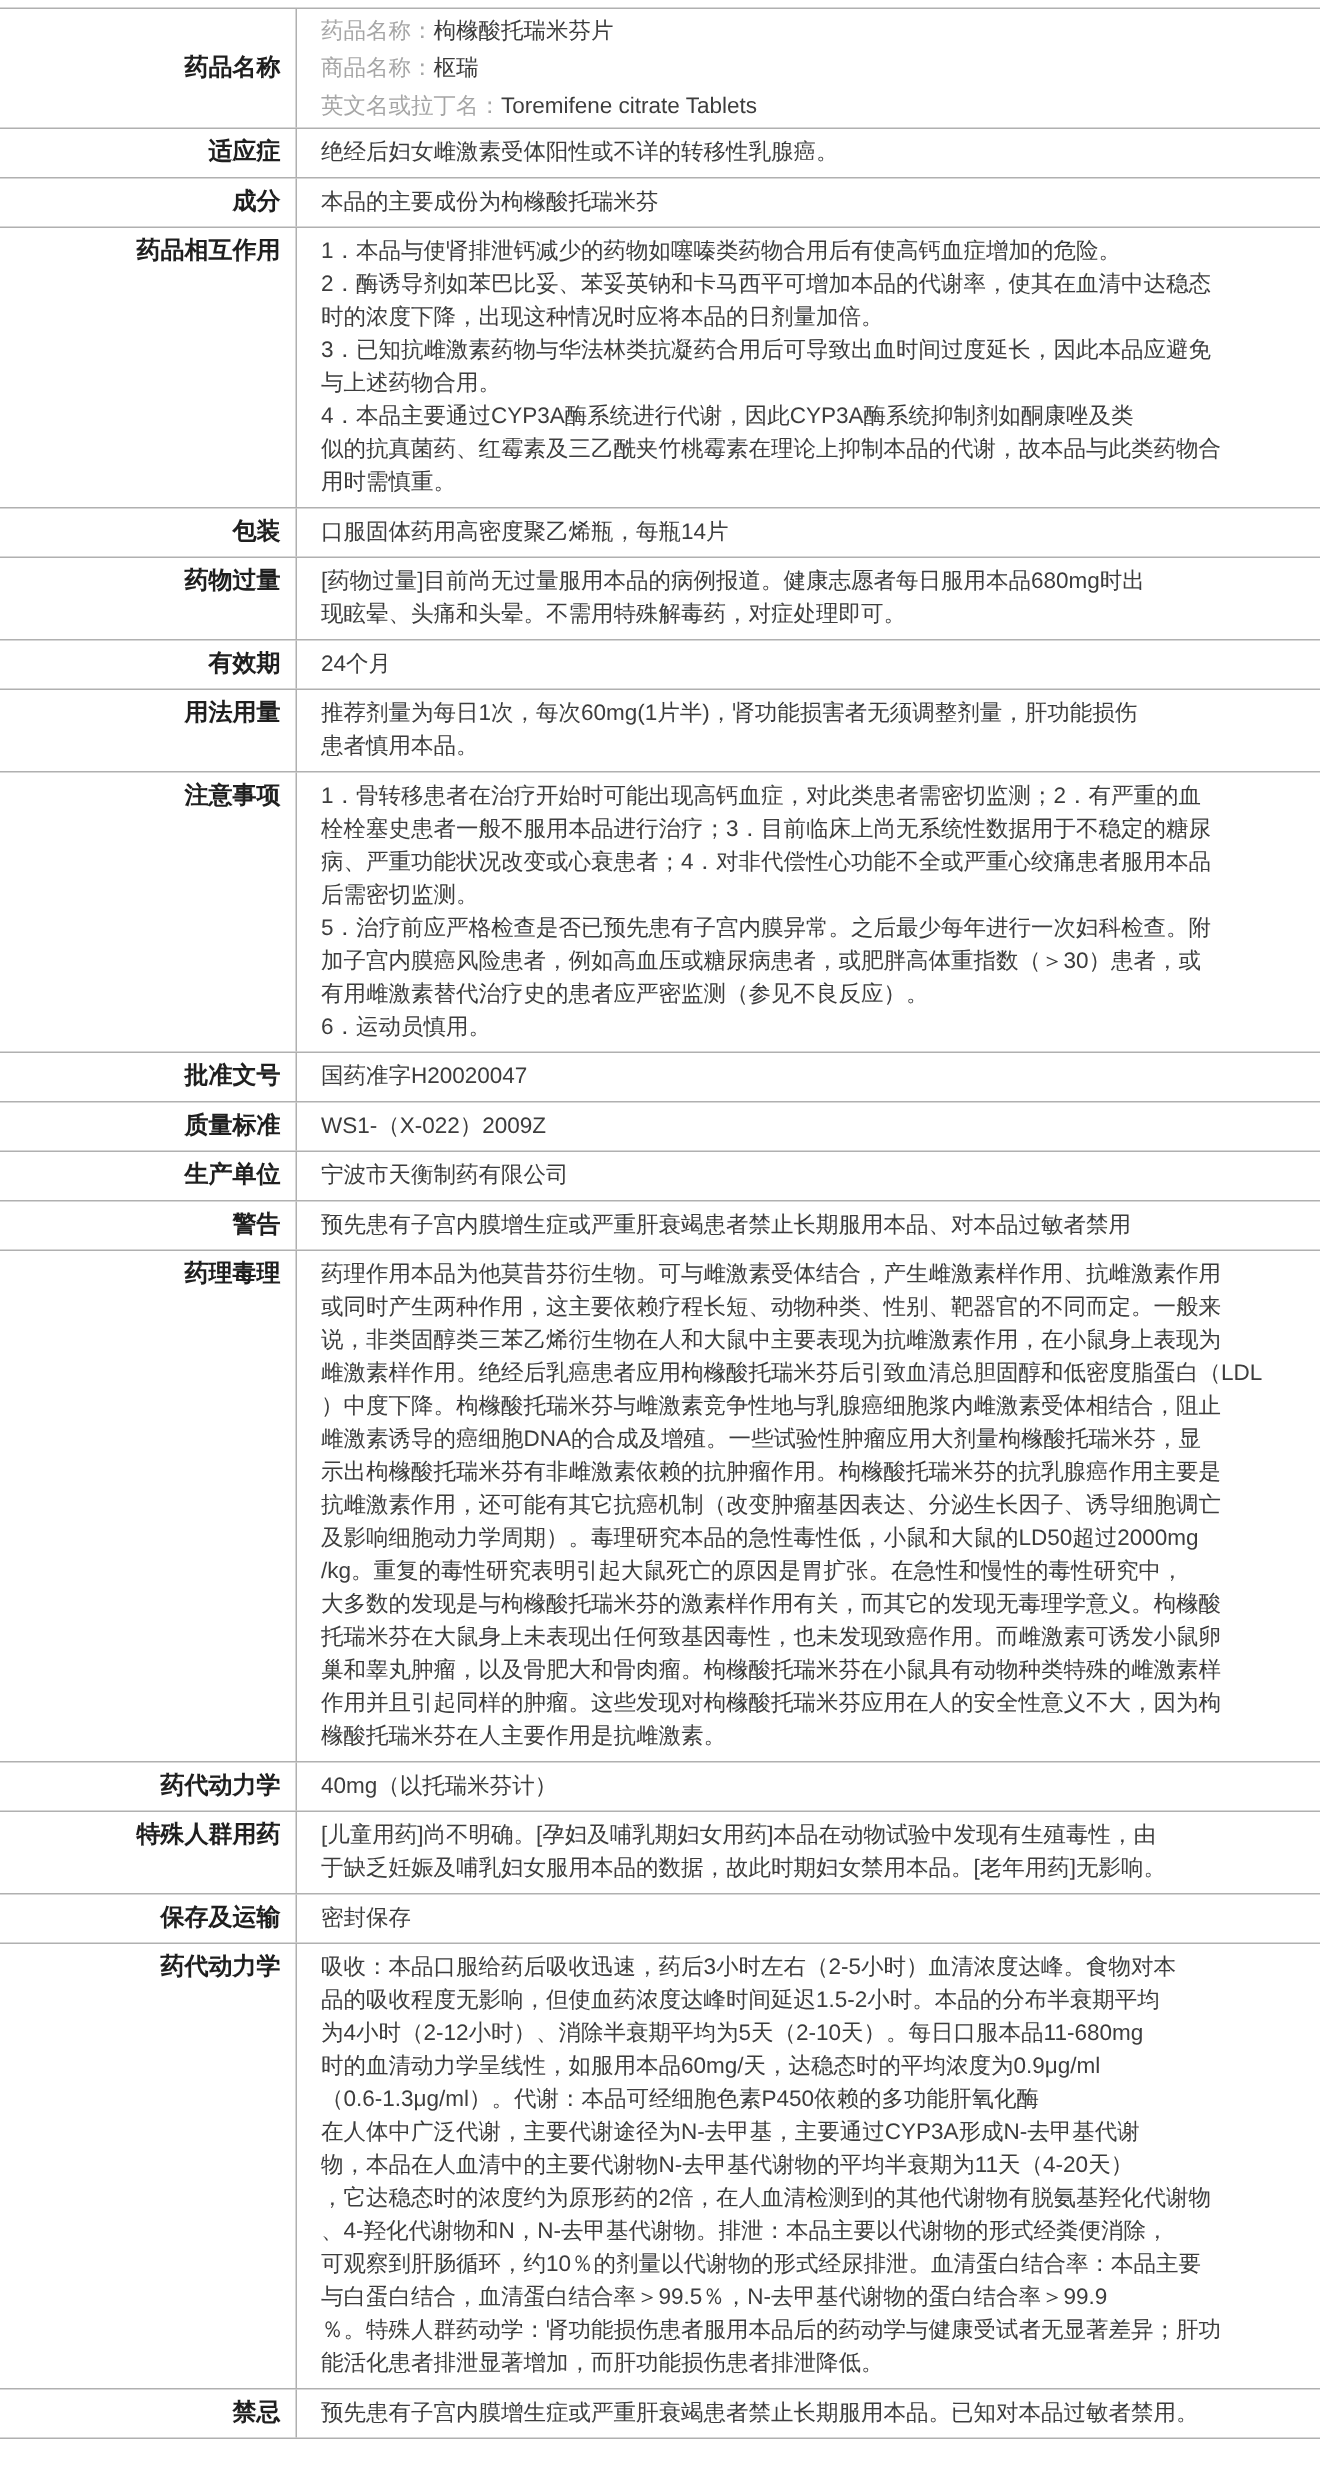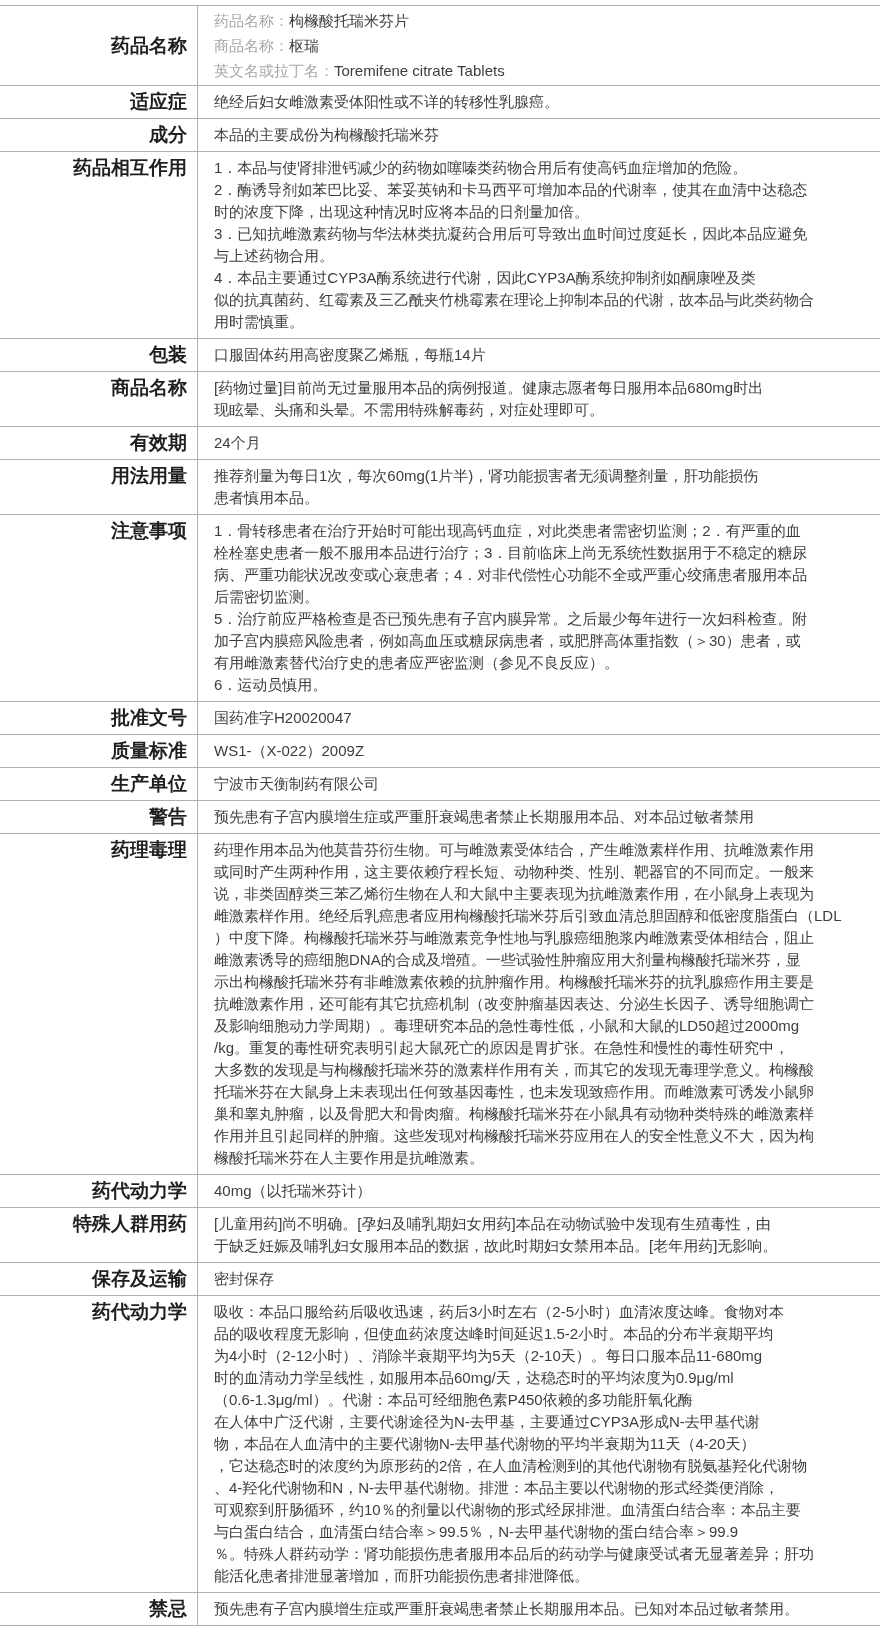--- a/index.html
+++ b/index.html
@@ -22,21 +22,21 @@
     display: flex;
     border-bottom: 1px solid #b0b0b0;
   }
   .label-cell {
     flex: 0 0 198px;
     width: 198px;
     box-sizing: border-box;
     border-right: 1px solid #b0b0b0;
     text-align: right;
     padding: 5px 10px 5px 0;
-    font-size: 19px;
+    font-size: 16px;
     font-weight: bold;
     color: #1f1f1f;
     line-height: 22px;
   }
   .content-cell {
     flex: 1 1 auto;
     box-sizing: border-box;
     padding: 5px 8px 5px 16px;
     font-size: 15px;
     line-height: 22px;
@@ -109,21 +109,21 @@
 似的抗真菌药、红霉素及三乙酰夹竹桃霉素在理论上抑制本品的代谢，故本品与此类药物合
 用时需慎重。</div>
   </div>
 
   <div class="row">
     <div class="label-cell">包装</div>
     <div class="content-cell">口服固体药用高密度聚乙烯瓶，每瓶14片</div>
   </div>
 
   <div class="row">
-    <div class="label-cell">商品名称</div>
+    <div class="label-cell">药物过量</div>
     <div class="content-cell">[药物过量]目前尚无过量服用本品的病例报道。健康志愿者每日服用本品680mg时出
 现眩晕、头痛和头晕。不需用特殊解毒药，对症处理即可。</div>
   </div>
 
   <div class="row">
     <div class="label-cell">有效期</div>
     <div class="content-cell">24个月</div>
   </div>
 
   <div class="row">

